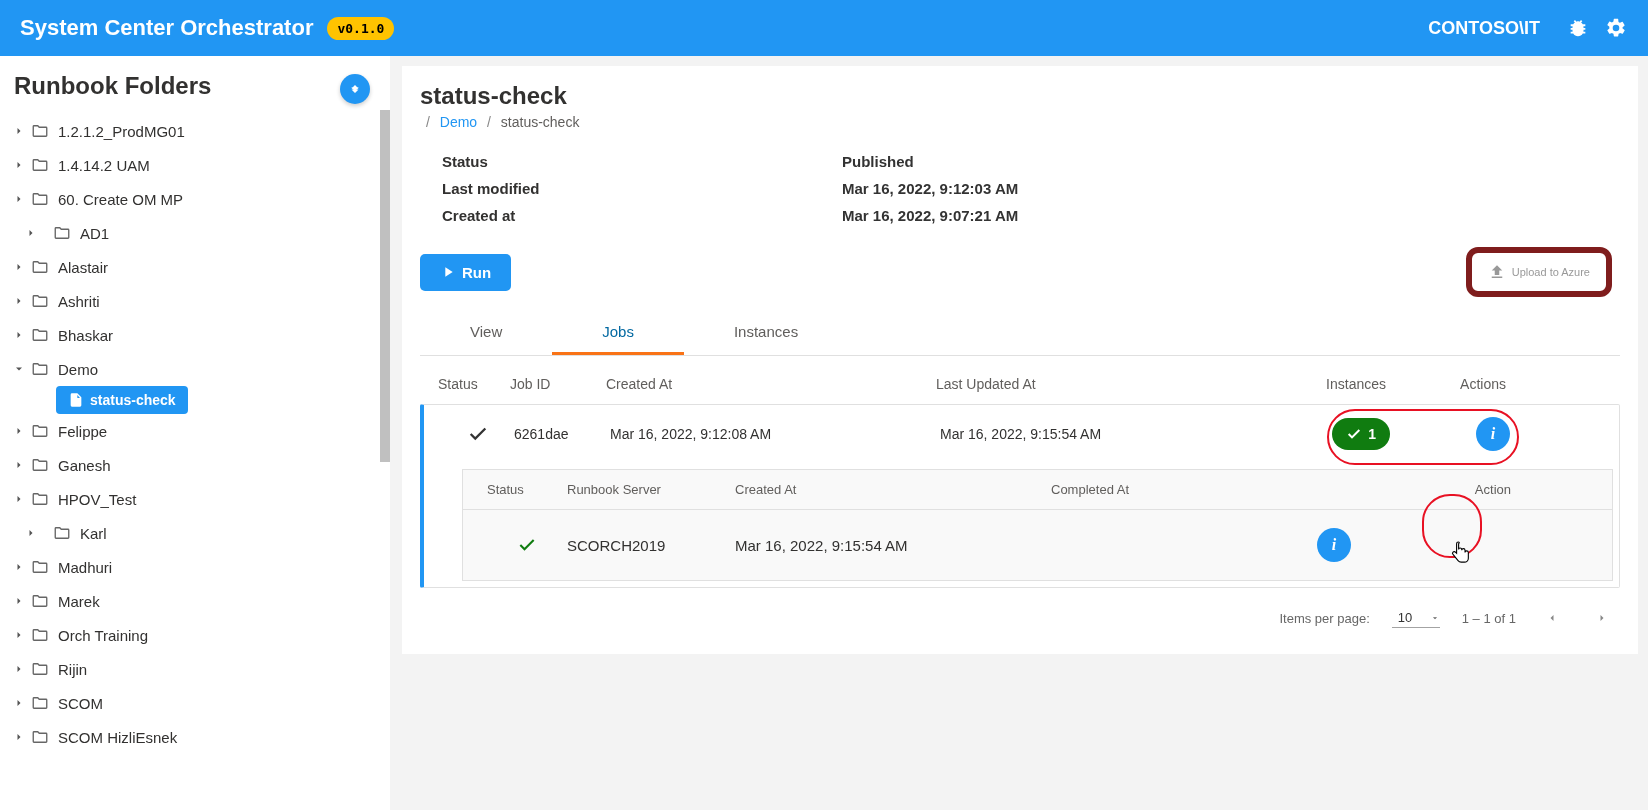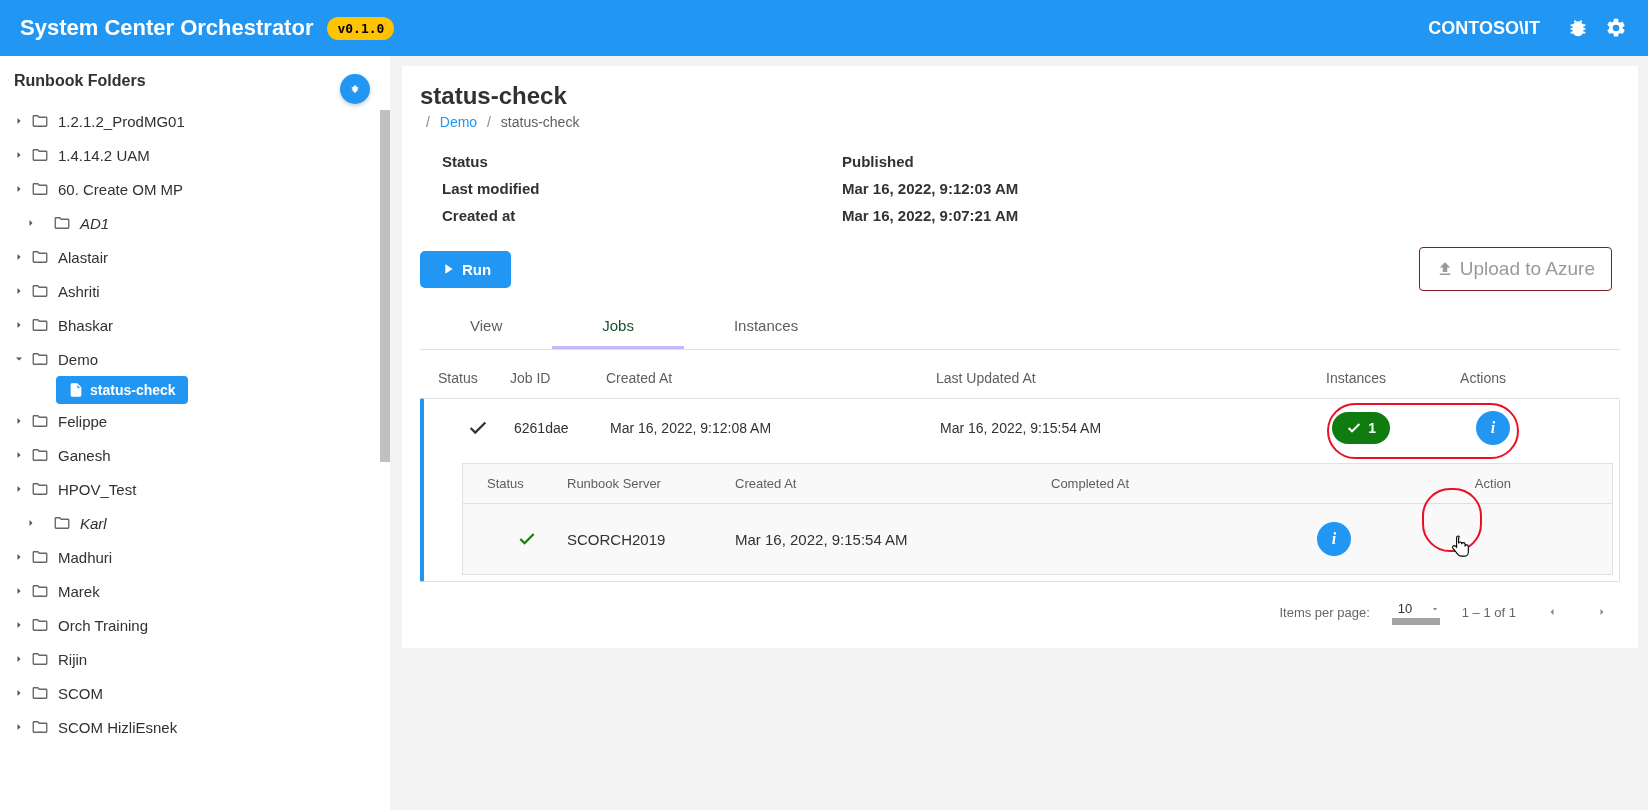--- a/index.html
+++ b/index.html
@@ -11,61 +11,61 @@
     .version-badge { background: #ffc300; color: #000; font-family: monospace; font-weight: bold; font-size: 13px; padding: 4px 10px; border-radius: 12px; margin-left: 14px; }
     .top-spacer { flex: 1; }
     .user-name { font-size: 18px; font-weight: 600; margin-right: 12px; }
     .top-icon { width: 24px; height: 24px; margin-left: 14px; display: flex; align-items: center; justify-content: center; cursor: pointer; }
 
     
     .layout { display: flex; height: calc(100vh - 56px); }
 
     
     .sidebar { width: 390px; background: #fff; position: relative; padding-right: 6px; }
-    .sidebar-header { display: flex; align-items: center; padding: 16px 14px 10px 14px; font-size: 16px; font-weight: 700; }
+    .sidebar-header { display: flex; align-items: center; padding: 16px 14px 10px 14px; font-size: 24px; font-weight: 700; }
     .collapse-btn { position: absolute; right: 20px; top: 18px; width: 30px; height: 30px; border-radius: 50%; background: #2196f3; display: flex; align-items: center; justify-content: center; cursor: pointer; box-shadow: 0 2px 4px rgba(0,0,0,.2); }
     .collapse-btn svg { fill: white; }
 
     .scrollbar { position: absolute; right: 0; top: 54px; width: 10px; height: 352px; background: #c0c0c0; border-radius: 0; }
 
     .tree { padding: 4px 10px 4px 8px; overflow-y: auto; height: calc(100% - 48px); }
     .tree::-webkit-scrollbar { width: 0; }
 
     .tree-item { display: flex; align-items: center; padding: 6px 0; cursor: pointer; user-select: none; }
     .tree-chevron { width: 22px; height: 22px; display: flex; align-items: center; justify-content: center; }
     .tree-chevron svg { width: 12px; height: 12px; }
     .tree-folder { width: 20px; height: 20px; margin-right: 8px; display: flex; align-items: center; justify-content: center; }
     .tree-label { font-size: 15px; color: #323130; }
-    .tree-item.indent1 { padding-left: 12px; font-style: italic; }
+    .tree-item.indent1 { padding-left: 12px; }
     .tree-file-chip { background: #2196f3; color: white; border-radius: 4px; padding: 6px 12px; display: flex; align-items: center; margin-left: 48px; width: fit-content; }
     .tree-file-chip svg { margin-right: 6px; fill: white; }
 
     
     .main { flex: 1; background: #f3f3f3; overflow-y: auto; padding: 10px 10px 10px 12px; }
     .card { background: #fff; padding: 16px 18px 22px 18px; }
 
     .page-title { font-size: 24px; font-weight: 600; margin-bottom: 4px; }
     .breadcrumb { color: #605e5c; font-size: 14px; margin-bottom: 18px; }
     .breadcrumb span { color: #2196f3; }
     .breadcrumb .sep { color: #888; margin: 0 6px; }
 
     .info-grid { margin: 10px 0 18px 22px; }
     .info-row { display: flex; padding: 5px 0; }
     .info-label { font-weight: 700; width: 400px; font-size: 15px; }
     .info-value { font-size: 15px; color: #333; font-weight: bold; }
 
     .action-row { display: flex; align-items: center; margin: 14px 8px 0 0; }
     .run-btn { background: #2196f3; color: white; border: none; border-radius: 5px; padding: 10px 20px; font-size: 15px; font-weight: 600; display: flex; align-items: center; cursor: pointer; }
     .run-btn svg { margin-right: 6px; }
-    .upload-btn { margin-left: auto; border: 1px solid #7f1d1d; background: #fff; color: #999; border-radius: 4px; padding: 10px 16px; font-size: 19px; display: flex; align-items: center; cursor: not-allowed; }
+    .upload-btn { margin-left: auto; border: 6px solid #7f1d1d; background: #fff; color: #999; border-radius: 12px; padding: 10px 16px; font-size: 11px; display: flex; align-items: center; cursor: not-allowed; }
     .upload-btn svg { margin-right: 6px; fill: #999; }
 
     .tabs { display: flex; margin-top: 14px; border-bottom: 1px solid #e0e0e0; }
     .tab { padding: 12px 50px; font-size: 15px; color: #605e5c; cursor: pointer; }
-    .tab.active { color: #14532d; border-bottom: 3px solid #c4b5fd; }
+    .tab.active { color: #0369a1; border-bottom: 3px solid #f97316; }
 
     
     .table-head, .table-row { display: grid; grid-template-columns: 72px 96px 330px 310px 140px 120px; align-items: center; padding: 12px 18px; }
     .table-head { color: #605e5c; font-size: 14px; padding-top: 20px; padding-bottom: 12px; }
     .table-head .instances { text-align: right; }
     .table-head .actions { text-align: right; }
 
     .job-row-wrap { border: 1px solid #e0e0e0; border-left: 4px solid #2196f3; border-radius: 2px; position: relative; }
     .status-check { display: flex; justify-content: center; }
     .job-row .instances-cell { display: flex; justify-content: flex-end; }
@@ -86,21 +86,21 @@
     .sub-head, .sub-row { display: grid; grid-template-columns: 80px 168px 316px 300px 160px; align-items: center; padding: 12px 24px; }
     .sub-head { color: #605e5c; font-size: 13px; border-bottom: 1px solid #e0e0e0; }
     .sub-head .action-col { text-align: right; }
     .sub-row { position: relative; padding-top: 18px; padding-bottom: 18px; font-size: 15px; }
     .sub-row .sub-action { display: flex; justify-content: flex-end; }
 
     .cursor-pointer-overlay { position: absolute; right: 140px; top: 30px; pointer-events: none; }
 
     
     .pagination { display: flex; align-items: center; justify-content: flex-end; padding: 16px 4px 0 0; color: #666; font-size: 13px; gap: 22px; }
-    .page-select { border: none; border-bottom: 7px solid #a3a3a3; padding: 2px 24px 2px 6px; background: transparent; font-size: 13px; color: #333; position: relative; display: inline-flex; align-items: center; min-width: 48px; }
+    .page-select { border: none; border-bottom: 1px solid #a3a3a3; padding: 2px 24px 2px 6px; background: transparent; font-size: 13px; color: #333; position: relative; display: inline-flex; align-items: center; min-width: 48px; }
     .page-select svg { position: absolute; right: 0; }
     .page-nav-btn { width: 28px; height: 28px; display: flex; align-items: center; justify-content: center; cursor: pointer; color: #888; }
 
     .check-svg { stroke: #333; stroke-width: 2.5; fill: none; }
     .check-green { stroke: #107c10; }
   </style>
 </head>
 <body>
 
 <div class="top-bar">

